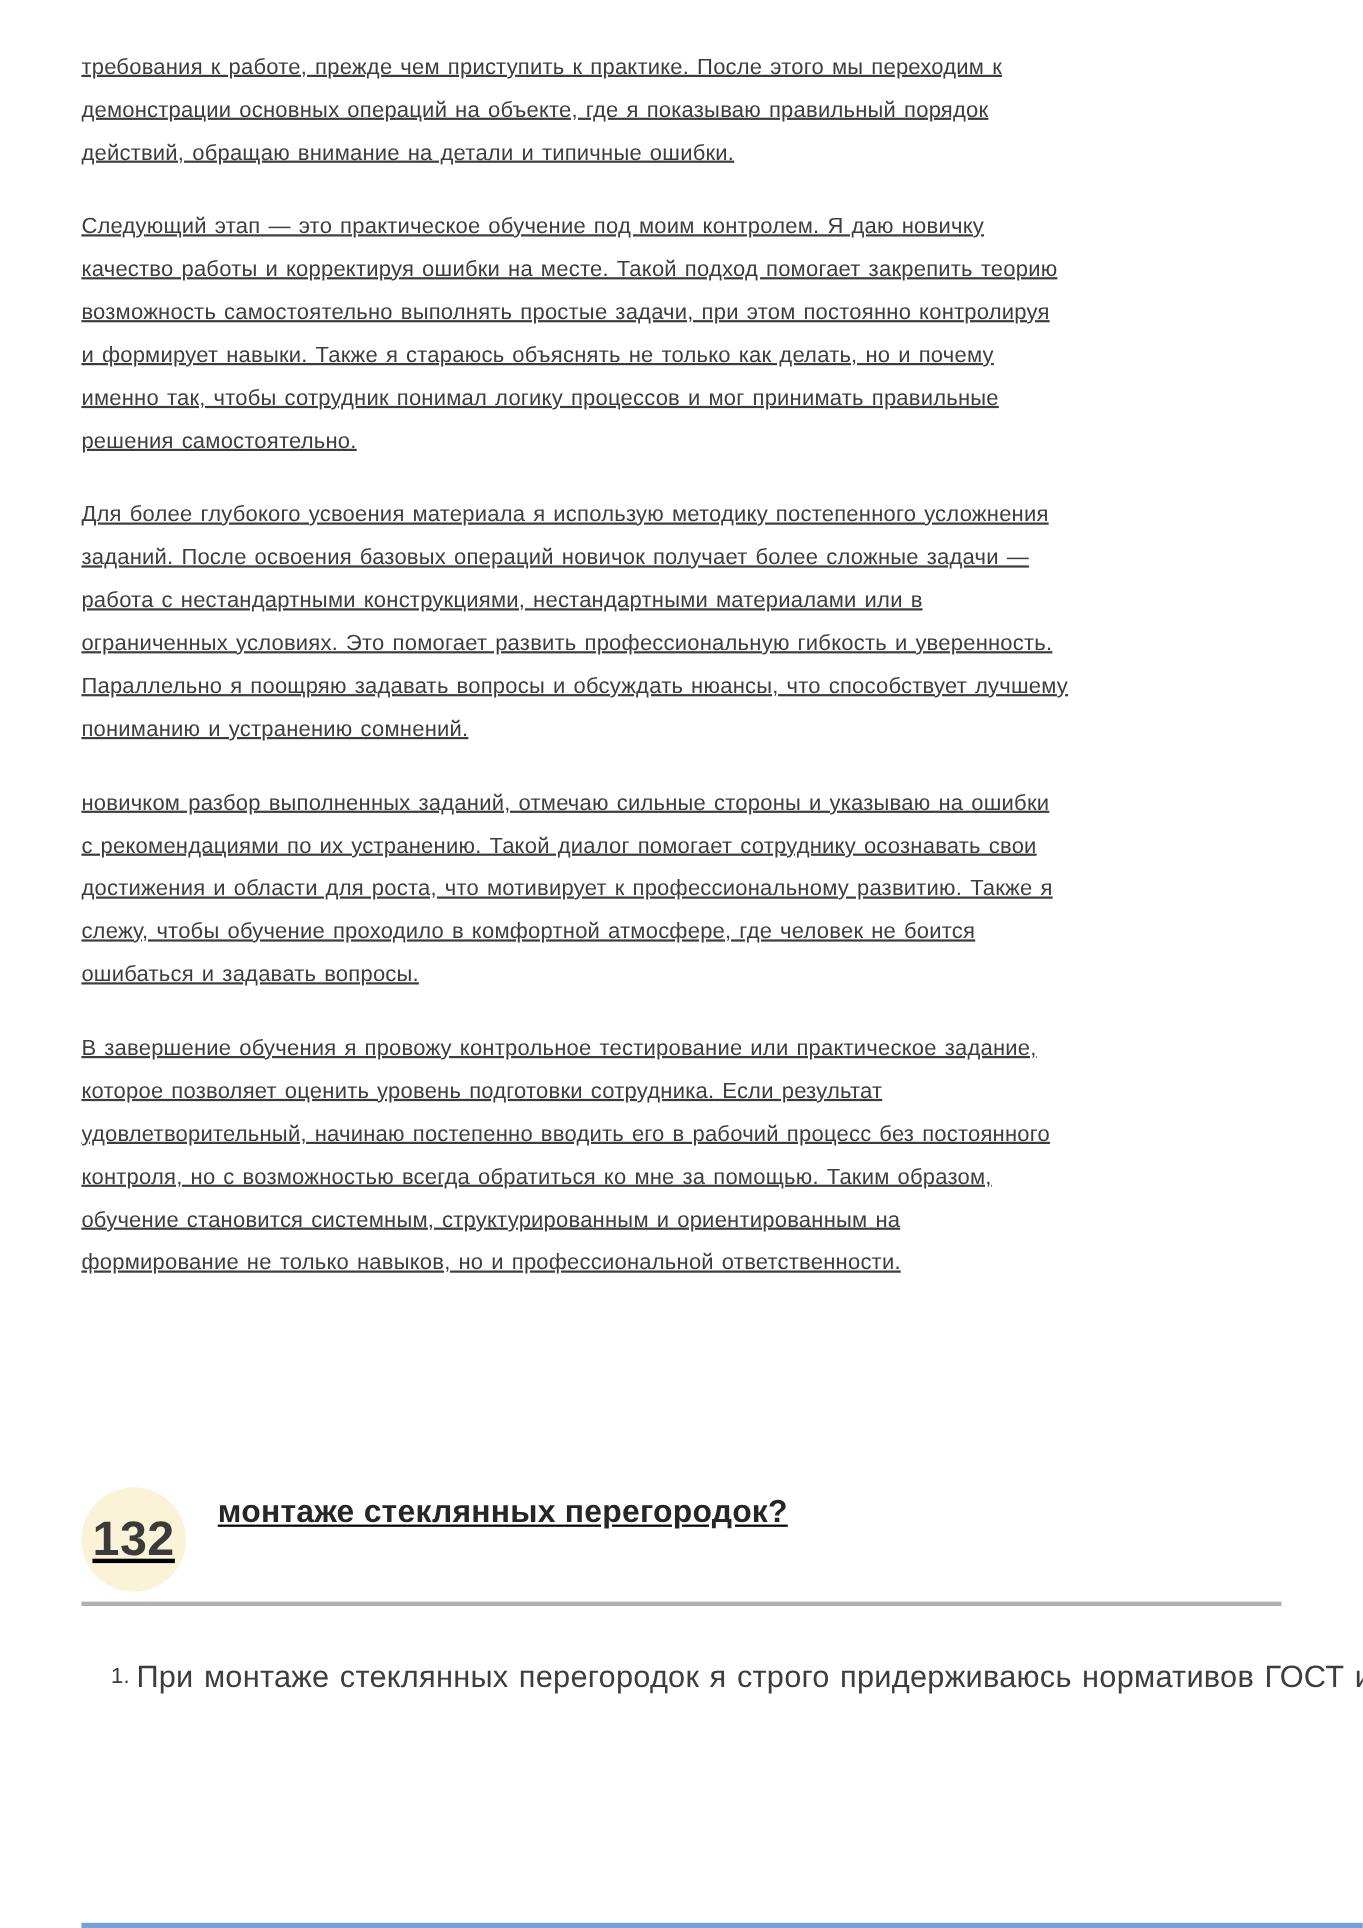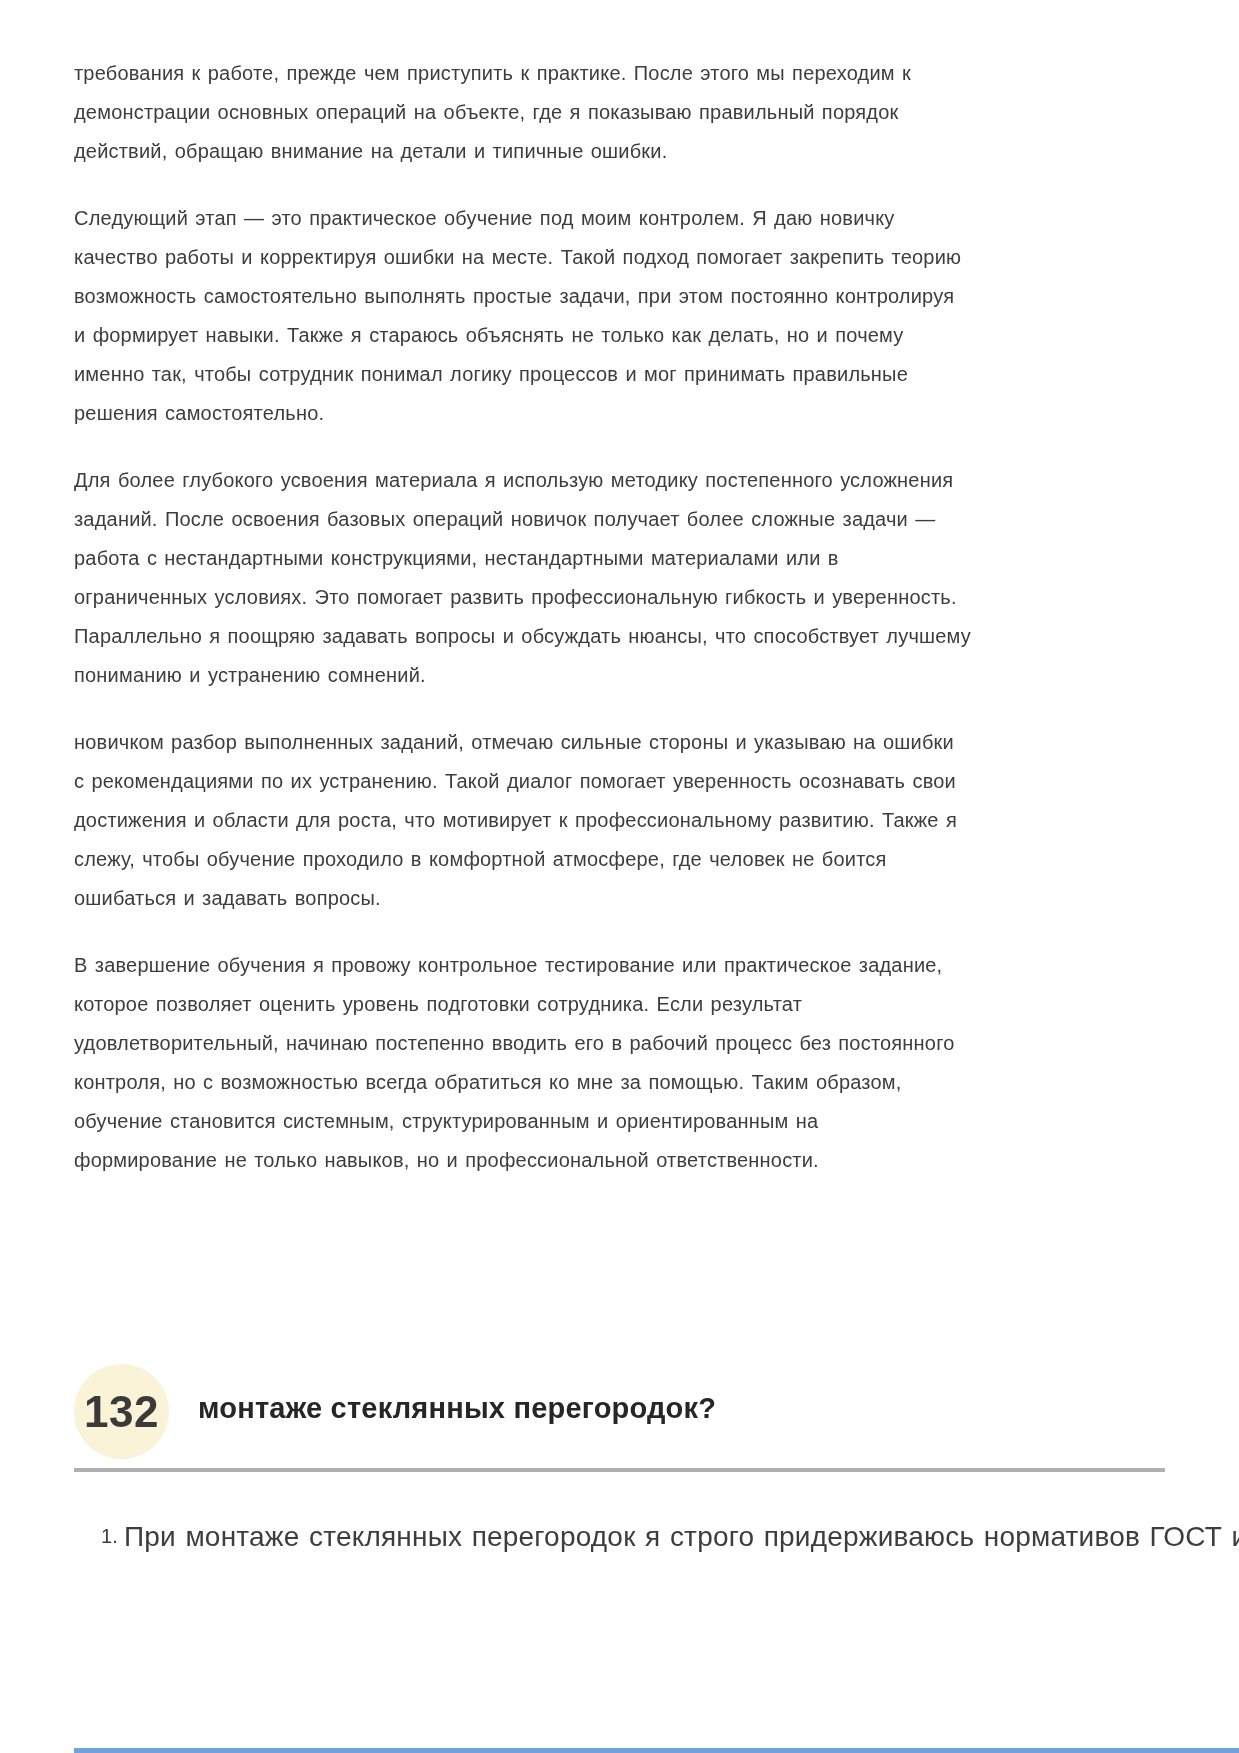--- a/index.html
+++ b/index.html
@@ -12,36 +12,38 @@
     position: relative;
     width: 1239px;
     height: 1753px;
     background: #ffffff;
     box-sizing: border-box;
     padding: 42px 74px 0 74px;
     overflow: hidden;
   }
   
   .para {
-    margin: 12px 0 28px 0;
+    margin: 0 0 28px 0;
     padding: 0;
     color: #3d3d3d;
+    text-decoration: underline;
   }
   .para .tline {
     font-size: 20px;
     line-height: 39px;
     letter-spacing: 0.2px;
     word-spacing: 1.5px;
     white-space: nowrap;
   }
   
   .question-block {
     margin-top: 178px;
     display: flex;
-    align-items: center;
+    align-items: flex-start;
+    text-decoration: underline;
   }
   .q-badge {
     flex: 0 0 auto;
     width: 95px;
     height: 95px;
     margin-top: 6px;
     border-radius: 50%;
     background: #faf3d8;
     display: flex;
     align-items: center;
@@ -131,21 +133,21 @@
     <div class="para">
         <div class="tline">Для более глубокого усвоения материала я использую методику постепенного усложнения</div>
         <div class="tline">заданий. После освоения базовых операций новичок получает более сложные задачи —</div>
         <div class="tline">работа с нестандартными конструкциями, нестандартными материалами или в</div>
         <div class="tline">ограниченных условиях. Это помогает развить профессиональную гибкость и уверенность.</div>
         <div class="tline">Параллельно я поощряю задавать вопросы и обсуждать нюансы, что способствует лучшему</div>
         <div class="tline">пониманию и устранению сомнений.</div>
       </div>
     <div class="para">
         <div class="tline">новичком разбор выполненных заданий, отмечаю сильные стороны и указываю на ошибки</div>
-        <div class="tline">с рекомендациями по их устранению. Такой диалог помогает уверенность осознавать свои</div>
+        <div class="tline">с рекомендациями по их устранению. Такой диалог помогает сотруднику осознавать свои</div>
         <div class="tline">достижения и области для роста, что мотивирует к профессиональному развитию. Также я</div>
         <div class="tline">слежу, чтобы обучение проходило в комфортной атмосфере, где человек не боится</div>
         <div class="tline">ошибаться и задавать вопросы.</div>
       </div>
     <div class="para">
         <div class="tline">В завершение обучения я провожу контрольное тестирование или практическое задание,</div>
         <div class="tline">которое позволяет оценить уровень подготовки сотрудника. Если результат</div>
         <div class="tline">удовлетворительный, начинаю постепенно вводить его в рабочий процесс без постоянного</div>
         <div class="tline">контроля, но с возможностью всегда обратиться ко мне за помощью. Таким образом,</div>
         <div class="tline">обучение становится системным, структурированным и ориентированным на</div>

